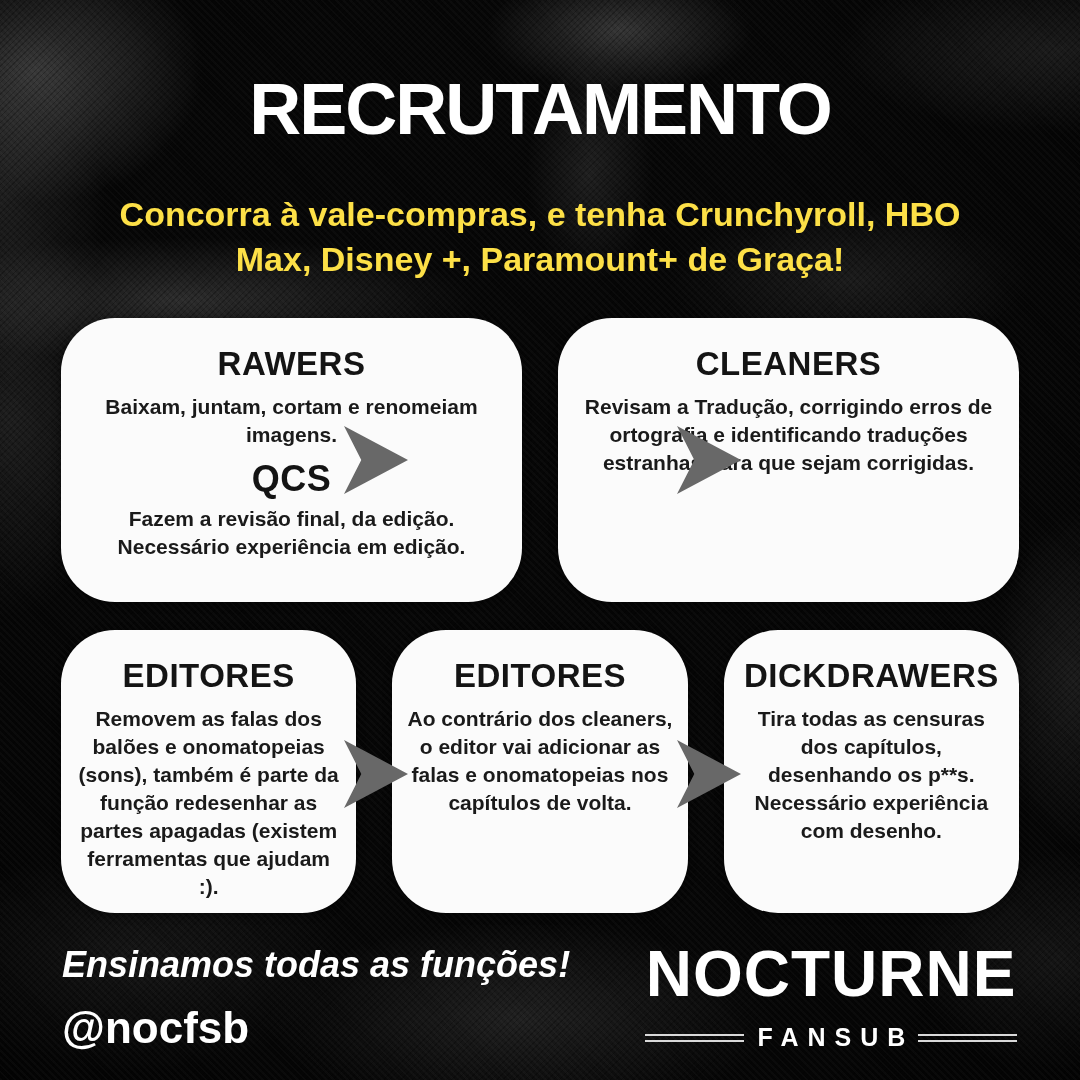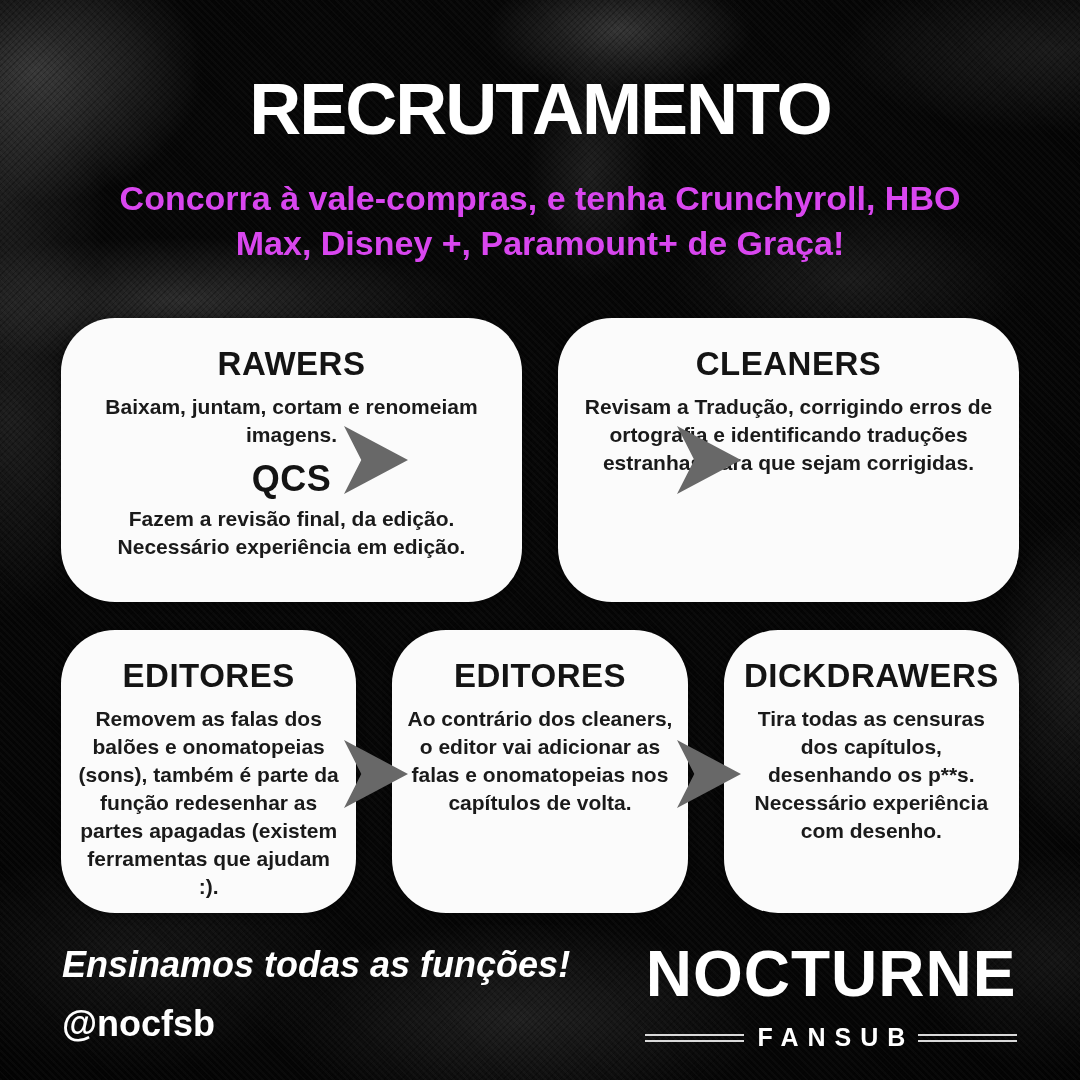--- a/index.html
+++ b/index.html
@@ -35,22 +35,22 @@
       repeating-linear-gradient(-45deg, rgba(0,0,0,.25) 0 1px, transparent 1px 4px),
       radial-gradient(ellipse at 50% 45%, transparent 55%, rgba(0,0,0,.45) 100%);
   }
   
   .title {
     position:absolute; top:56px; left:0; width:100%;
     text-align:center; color:#fff;
     font-size:72px; line-height:1.05; letter-spacing:-2px;margin-top:16px;
   }
   .subtitle {
-    position:absolute; top:176px; left:0; width:100%;
-    text-align:center; color:#d946ef;
+    position:absolute; top:192px; left:0; width:100%;
+    text-align:center; color:#fde047;
     font-size:34px; line-height:45px; letter-spacing:0px;
   }
   
   .row { position:absolute; left:61px; width:958px; display:flex; gap:36px; }
   .row1 { top:318px; height:284px; }
   .row2 { top:630px; height:283px; }
   .card {
     flex:1; background:#fbfbfb; border-radius:54px;
     padding:26px 15px 20px; text-align:center; color:#1a1a1a;
     box-shadow:0 2px 8px rgba(0,0,0,.45);
@@ -66,21 +66,21 @@
     position:absolute; width:64px; height:68px; background:#686868;
     clip-path:polygon(0% 0%, 100% 50%, 0% 100%, 27% 50%);
     z-index:3;
   }
   .a1 { left:344px; top:426px; }
   .a2 { left:677px; top:426px; }
   .a3 { left:344px; top:740px; }
   .a4 { left:677px; top:740px; }
   
   .teach  { position:absolute; left:62px; top:944px;  color:#fff; font-size:36px;font-style:italic; }
-  .handle { position:absolute; left:62px; top:1003px; color:#fff; font-size:36px; }
+  .handle { position:absolute; left:62px; top:1003px; color:#fff; font-size:44px; }
   .logo { position:absolute; left:645px; top:942px; width:372px; text-align:center; color:#fff; }
   .logo-name { font-size:64px; line-height:1; letter-spacing:1px; }
   .logo-sub-row { display:flex; align-items:center; margin-top:17px; }
   .dline {
     flex:1; height:8px;
     border-top:2px solid #d9d9d9; border-bottom:2px solid #d9d9d9;
   }
   .logo-sub { font-size:25px; letter-spacing:9px; padding:0 4px 0 14px; white-space:nowrap; }
 </style>
 </head>

